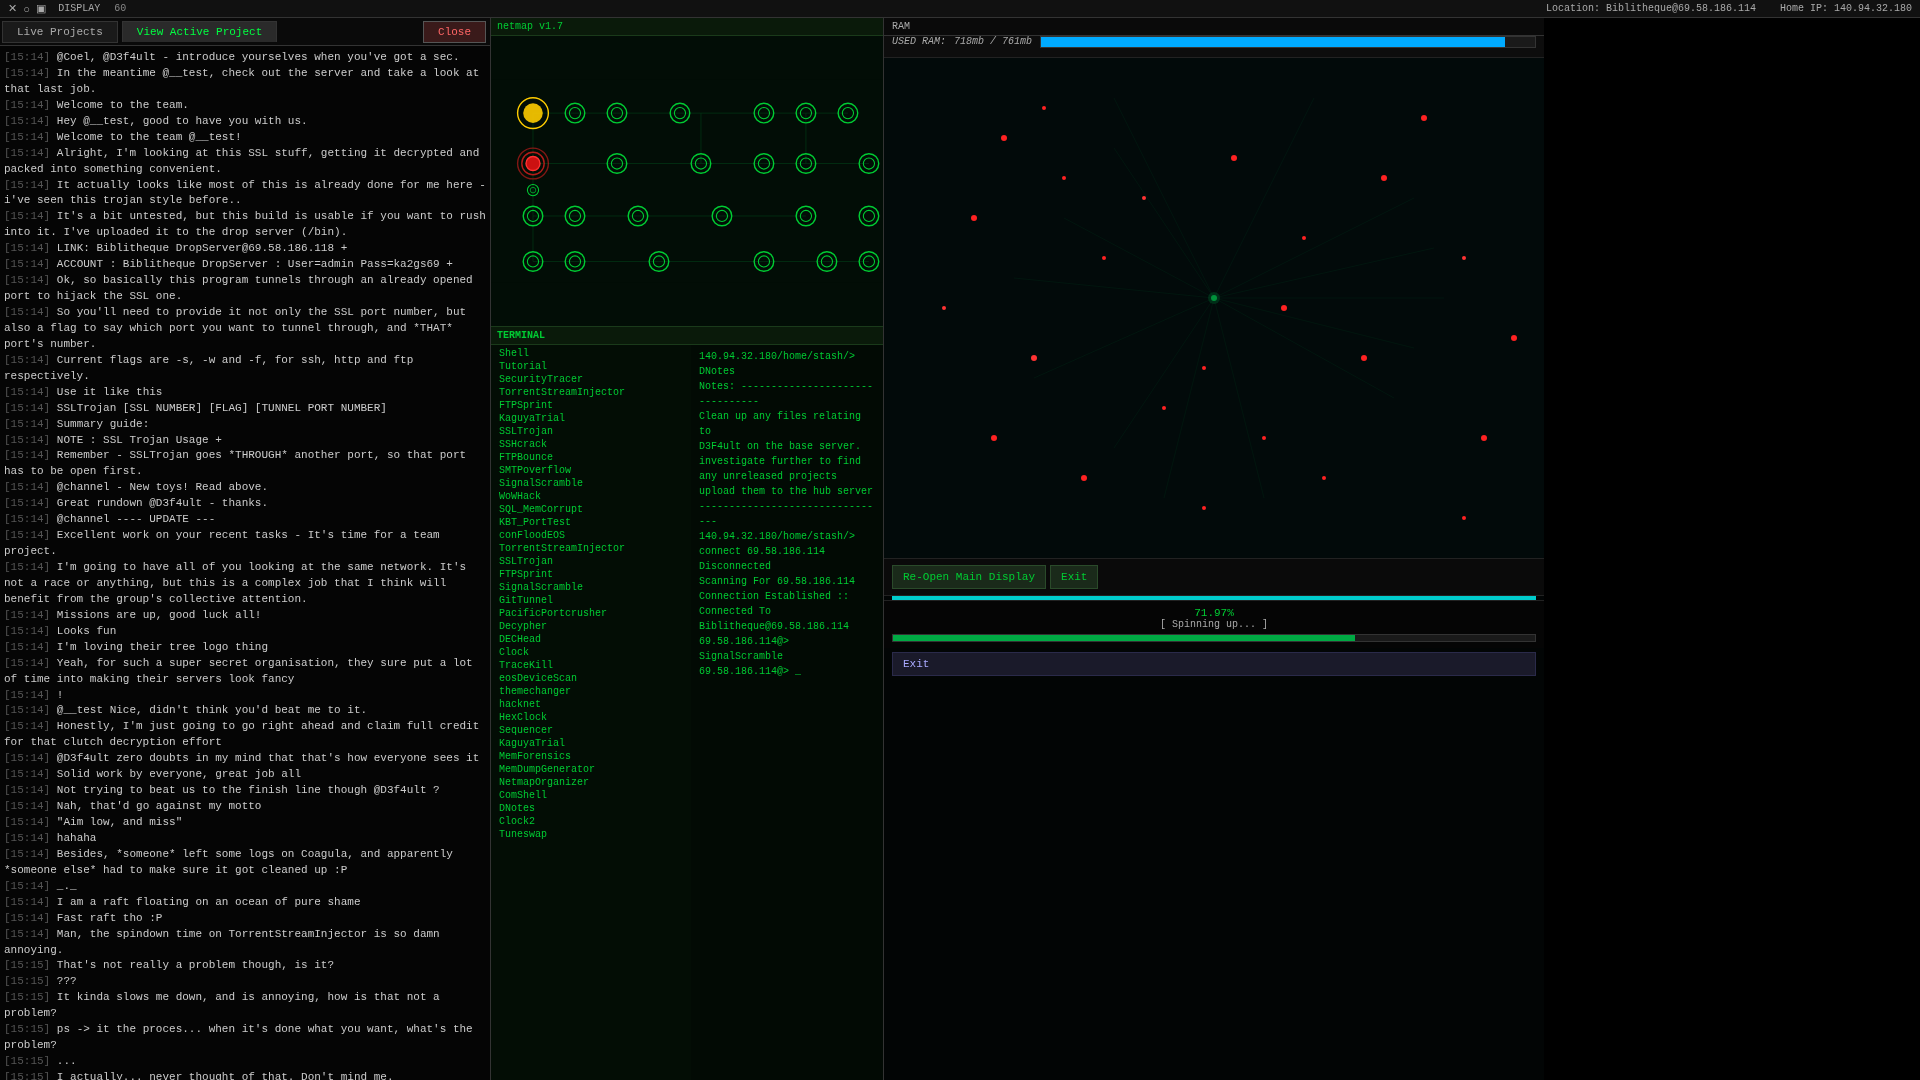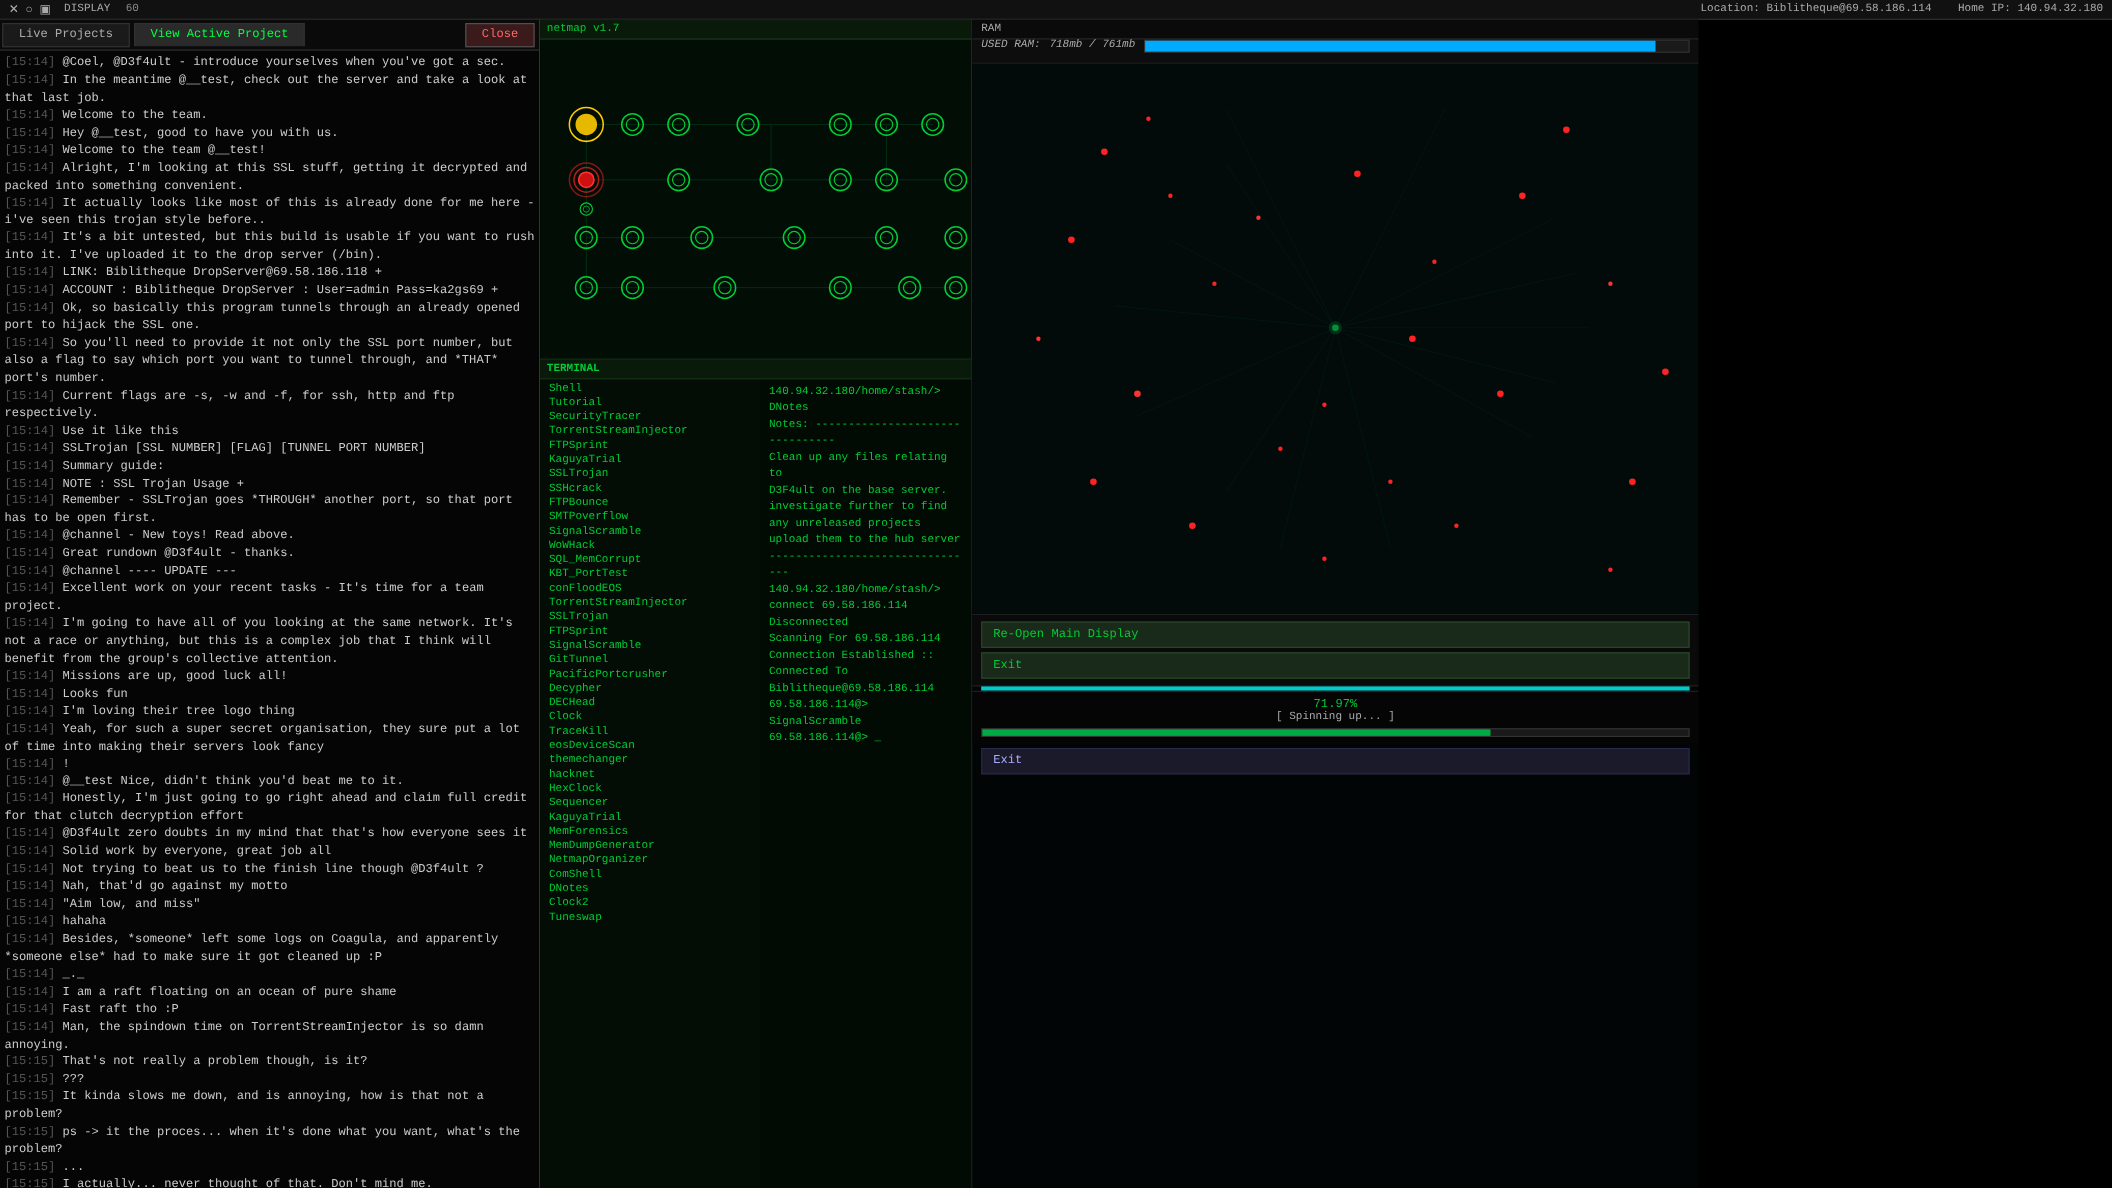--- a/index.html
+++ b/index.html
@@ -242,21 +242,21 @@
       flex: 1;
       max-height: 500px;
       position: relative;
       background: #020a0a;
       overflow: hidden;
     }
 
     #right-buttons {
       padding: 6px 8px;
       display: flex;
-      flex-direction: column;
+      flex-direction: row;
       gap: 4px;
       background: #0a0a0a;
       border-top: 1px solid #222;
       border-bottom: 1px solid #222;
     }
     .right-btn {
       padding: 5px 10px;
       background: #1a2a1a;
       border: 1px solid #2a4a2a;
       color: #00cc33;

